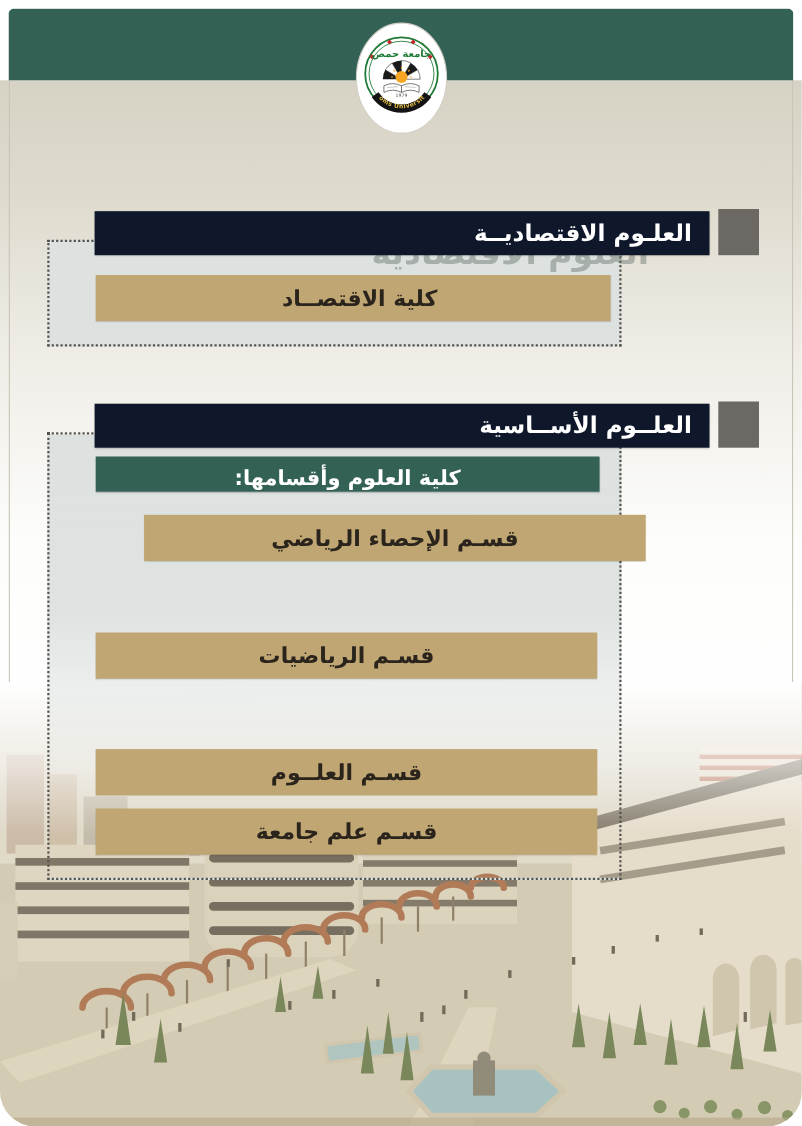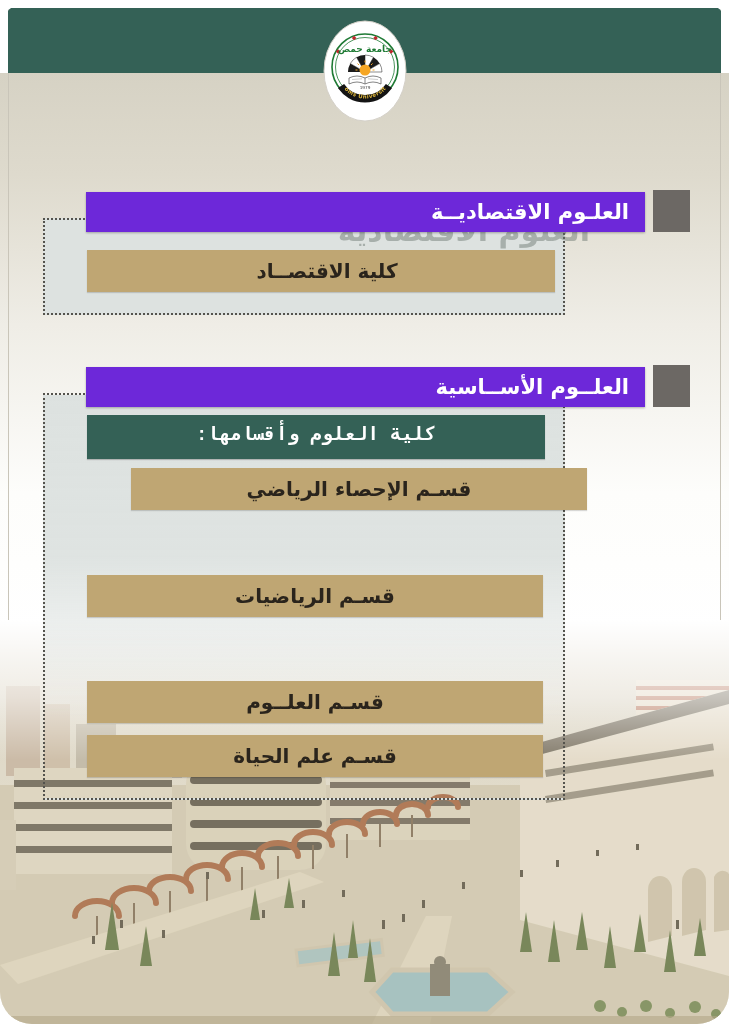--- a/index.html
+++ b/index.html
@@ -10,21 +10,21 @@
   .paper-bg{position:absolute;left:0;top:73px;width:729px;height:560px;z-index:0;
     background:linear-gradient(180deg,#d6d2c4 0%,#dedacd 18%,#efede6 45%,#fdfdfb 75%,#ffffff 100%);}
   .edge-line{position:absolute;top:0;width:1px;height:1024px;background:#c9c5b9;z-index:1;}
   .edge-left{left:8px;} .edge-right{left:720px;}
 
   
   .top-band{position:absolute;left:8px;top:8px;width:713px;height:65px;background:#346156;z-index:5;}
   .logo-wrap{position:absolute;left:323px;top:20px;width:84px;height:102px;z-index:6;}
 
   
-  .sec-bar{position:absolute;left:86px;width:559px;height:40px;background:#6d28d9;z-index:5;
+  .sec-bar{position:absolute;left:86px;width:559px;height:40px;background:#0f172a;z-index:5;
     color:#ffffff;font-weight:bold;font-size:21px;line-height:40px;text-align:right;
     padding:0 16px 0 0;box-sizing:border-box;box-shadow:0 1px 2px rgba(0,0,0,.28);}
   .sec-bar-1{top:192px;} .sec-bar-2{top:367px;}
   .gray-square{position:absolute;left:653px;width:37px;height:42px;background:#6c6864;z-index:5;}
   .gs-1{top:190px;} .gs-2{top:365px;}
 
   
   .ghost-title{position:absolute;top:213px;right:139px;z-index:4;font-size:30px;font-weight:bold;
     color:#67736c;opacity:.45;white-space:nowrap;}
 
@@ -32,23 +32,23 @@
   .panel{position:absolute;left:43px;width:522px;border:2px dotted #54534d;box-sizing:border-box;z-index:3;}
   .panel-1{top:218px;height:97px;background:#dde2e0;}
   .panel-2{top:393px;height:407px;
     background:linear-gradient(180deg,rgba(221,226,224,1) 0%,rgba(221,226,224,.95) 40%,
       rgba(221,226,224,.45) 62%,rgba(221,226,224,0) 80%);}
 
   
   .tan-btn{position:absolute;left:87px;width:456px;height:42px;background:#bfa673;z-index:5;
     color:#2a241c;font-weight:bold;font-size:20px;line-height:42px;text-align:center;
     box-shadow:0 1px 1px rgba(0,0,0,.15);}
-  .green-sub{position:absolute;left:87px;top:415px;width:458px;height:44px;background:#346156;z-index:5;
+  .green-sub{position:absolute;left:87px;top:415px;width:458px;height:32px;background:#346156;z-index:5;
     color:#ffffff;font-weight:bold;font-size:19px;line-height:40px;text-align:center;
-    box-shadow:0 1px 1px rgba(0,0,0,.2);font-family:Liberation Mono, monospace;}
+    box-shadow:0 1px 1px rgba(0,0,0,.2);}
   .btn-econ{top:250px;padding-left:12px;}
   .d0{top:468px;margin-left:44px;} .d1{top:521px;} .d2{top:575px;} .d3{top:628px;} .d4{top:681px;} .d5{top:735px;}
 
   
   .photo{position:absolute;left:0;top:620px;width:729px;height:404px;z-index:2;}
 </style>
 </head>
 <body>
 
 <div id="page">
@@ -115,21 +115,21 @@
   <div class="tan-btn btn-econ" dir="rtl">كلية الاقتصــاد</div>
 
   <div class="panel panel-2"></div>
   <div class="sec-bar sec-bar-2" dir="rtl">العلــوم الأســاسية</div>
   <div class="gray-square gs-2"></div>
   <div class="green-sub" dir="rtl">كلية العلوم وأقسامها:</div>
 
   <div class="tan-btn d0" dir="rtl">قسـم الإحصاء الرياضي</div>
   <div class="tan-btn d2" dir="rtl">قسـم الرياضيات</div>
   <div class="tan-btn d4" dir="rtl">قسـم العلــوم</div>
-  <div class="tan-btn d5" dir="rtl">قسـم علم الحياة</div>
+  <div class="tan-btn d5" dir="rtl">قسـم علم جامعة</div>
 
   <div class="photo">
     <svg viewBox="0 0 729 404" width="729" height="404">
       <defs>
         <linearGradient id="sky" x1="0" y1="0" x2="0" y2="1">
           <stop offset="0" stop-color="#dcd8d1"></stop>
             <stop offset="1" stop-color="#ece9e2"></stop>
         </linearGradient>
         <linearGradient id="fadeTop" x1="0" y1="0" x2="0" y2="1">
           <stop offset="0" stop-color="#ffffff" stop-opacity="1"></stop>

